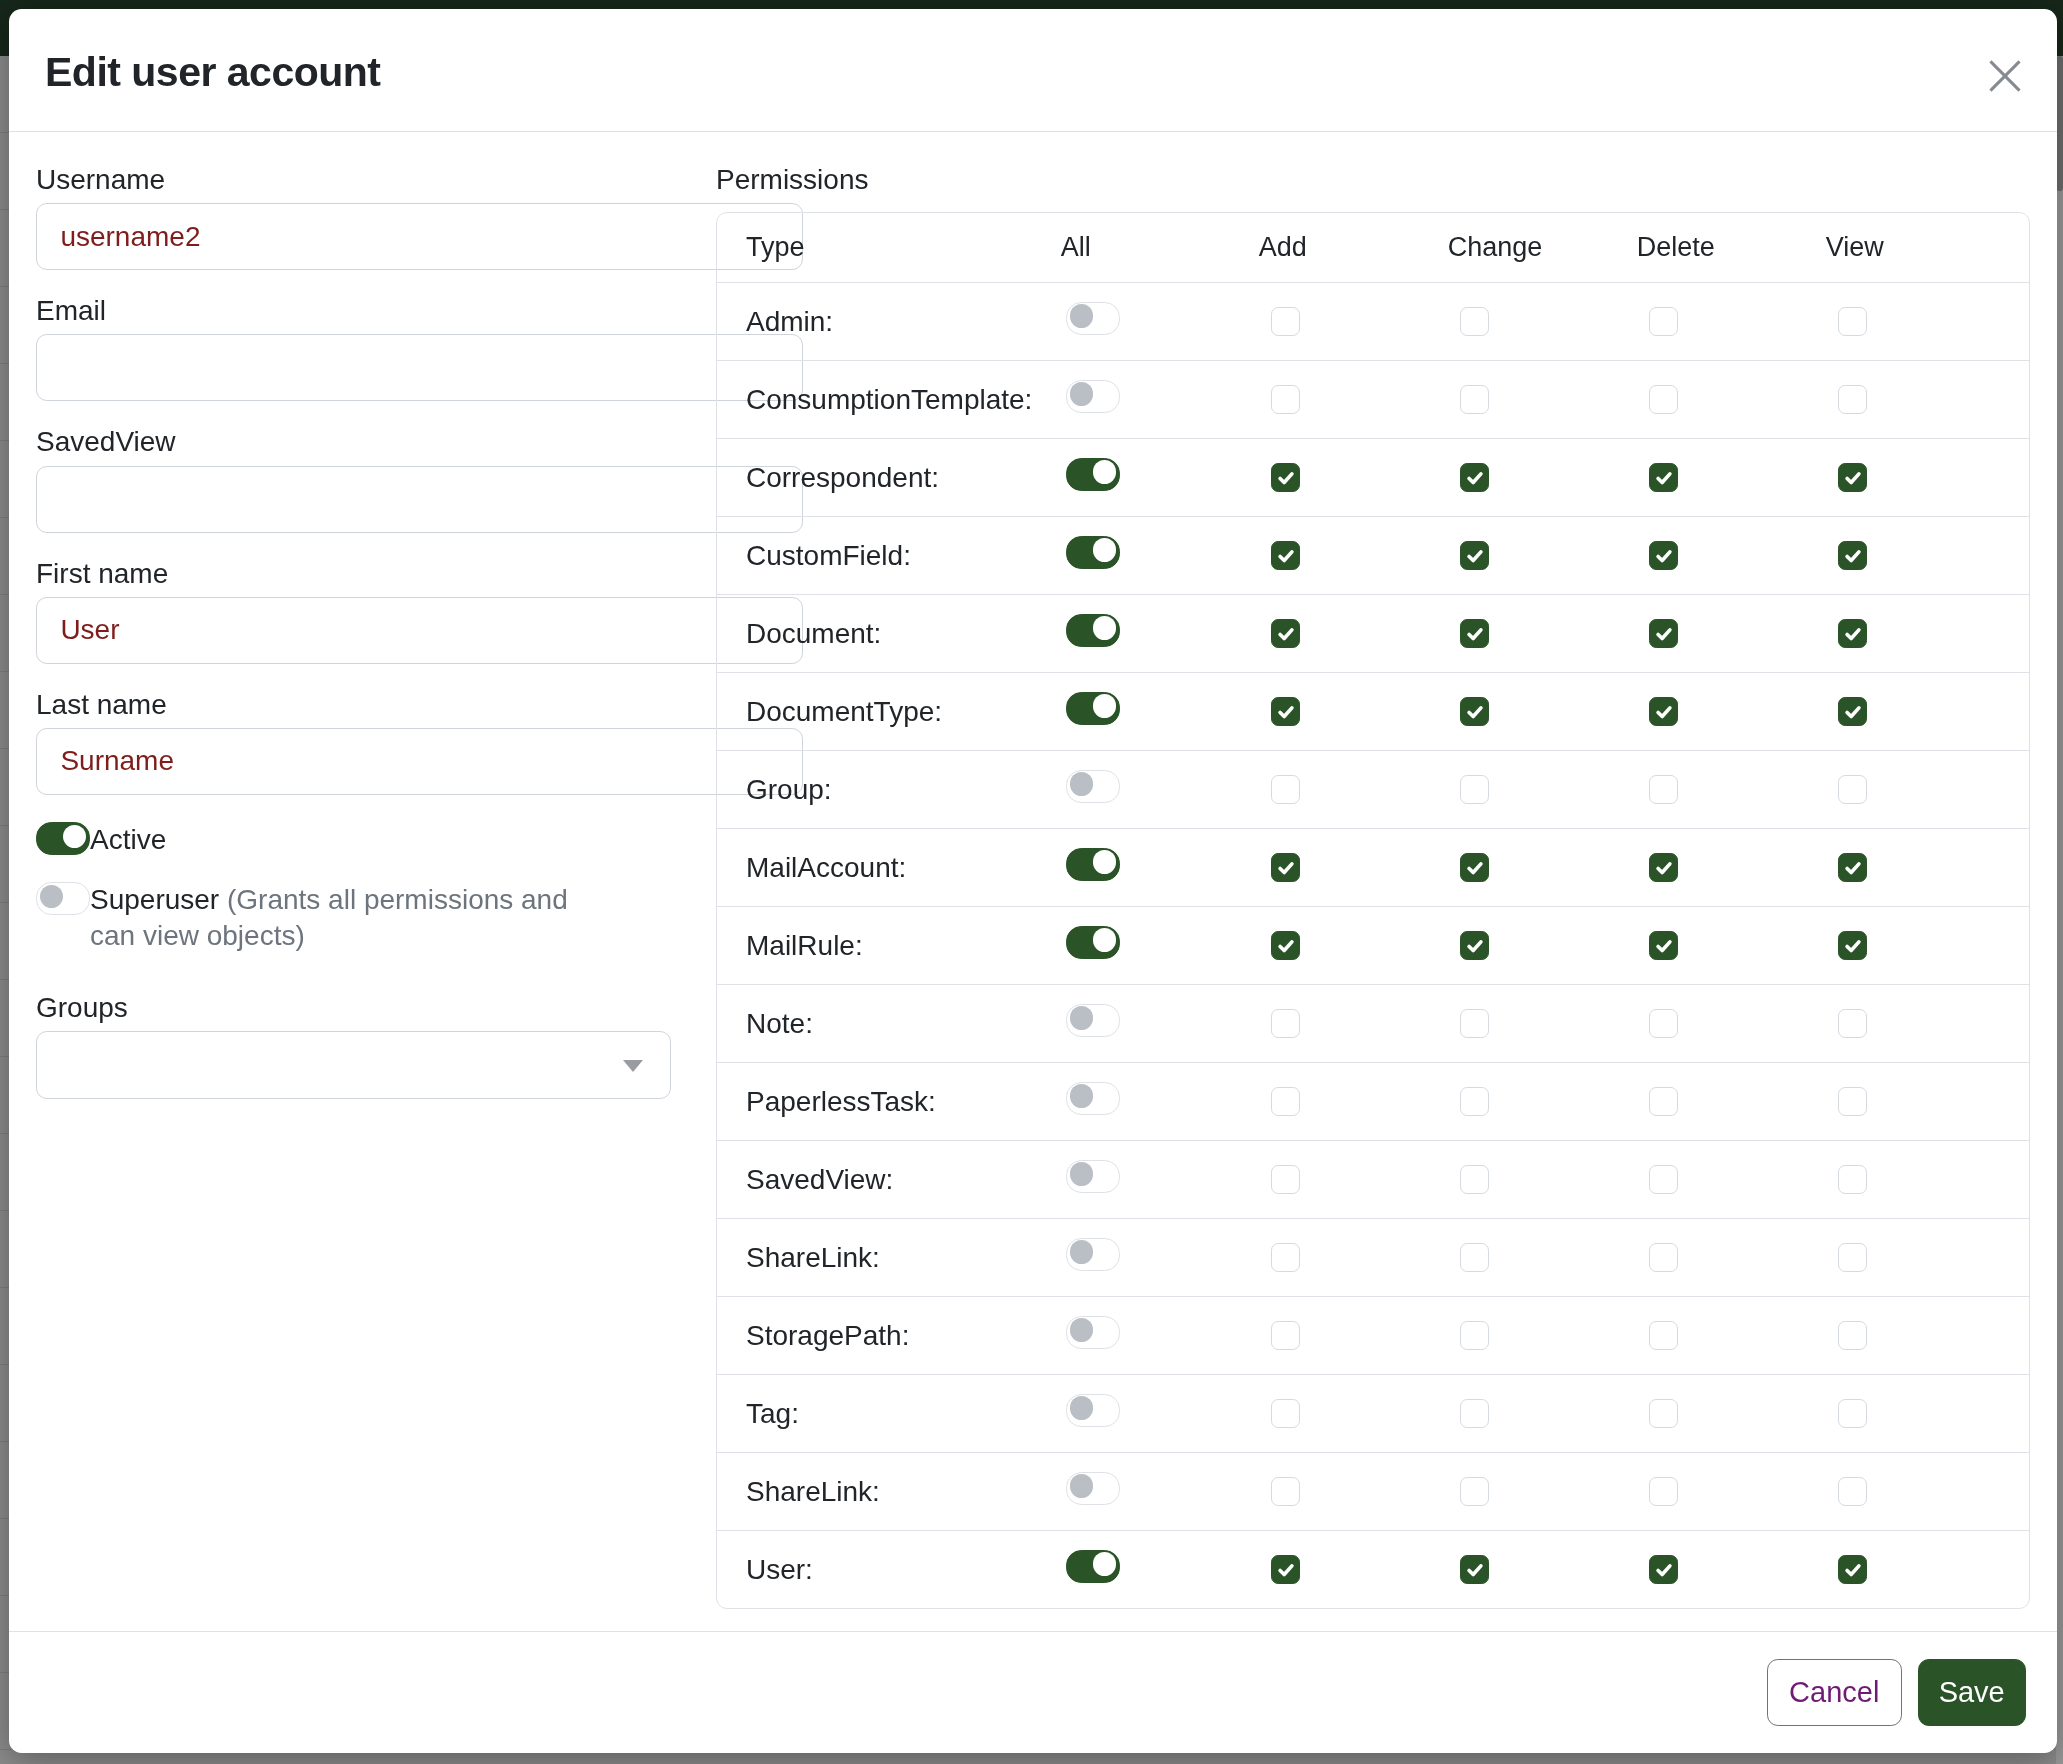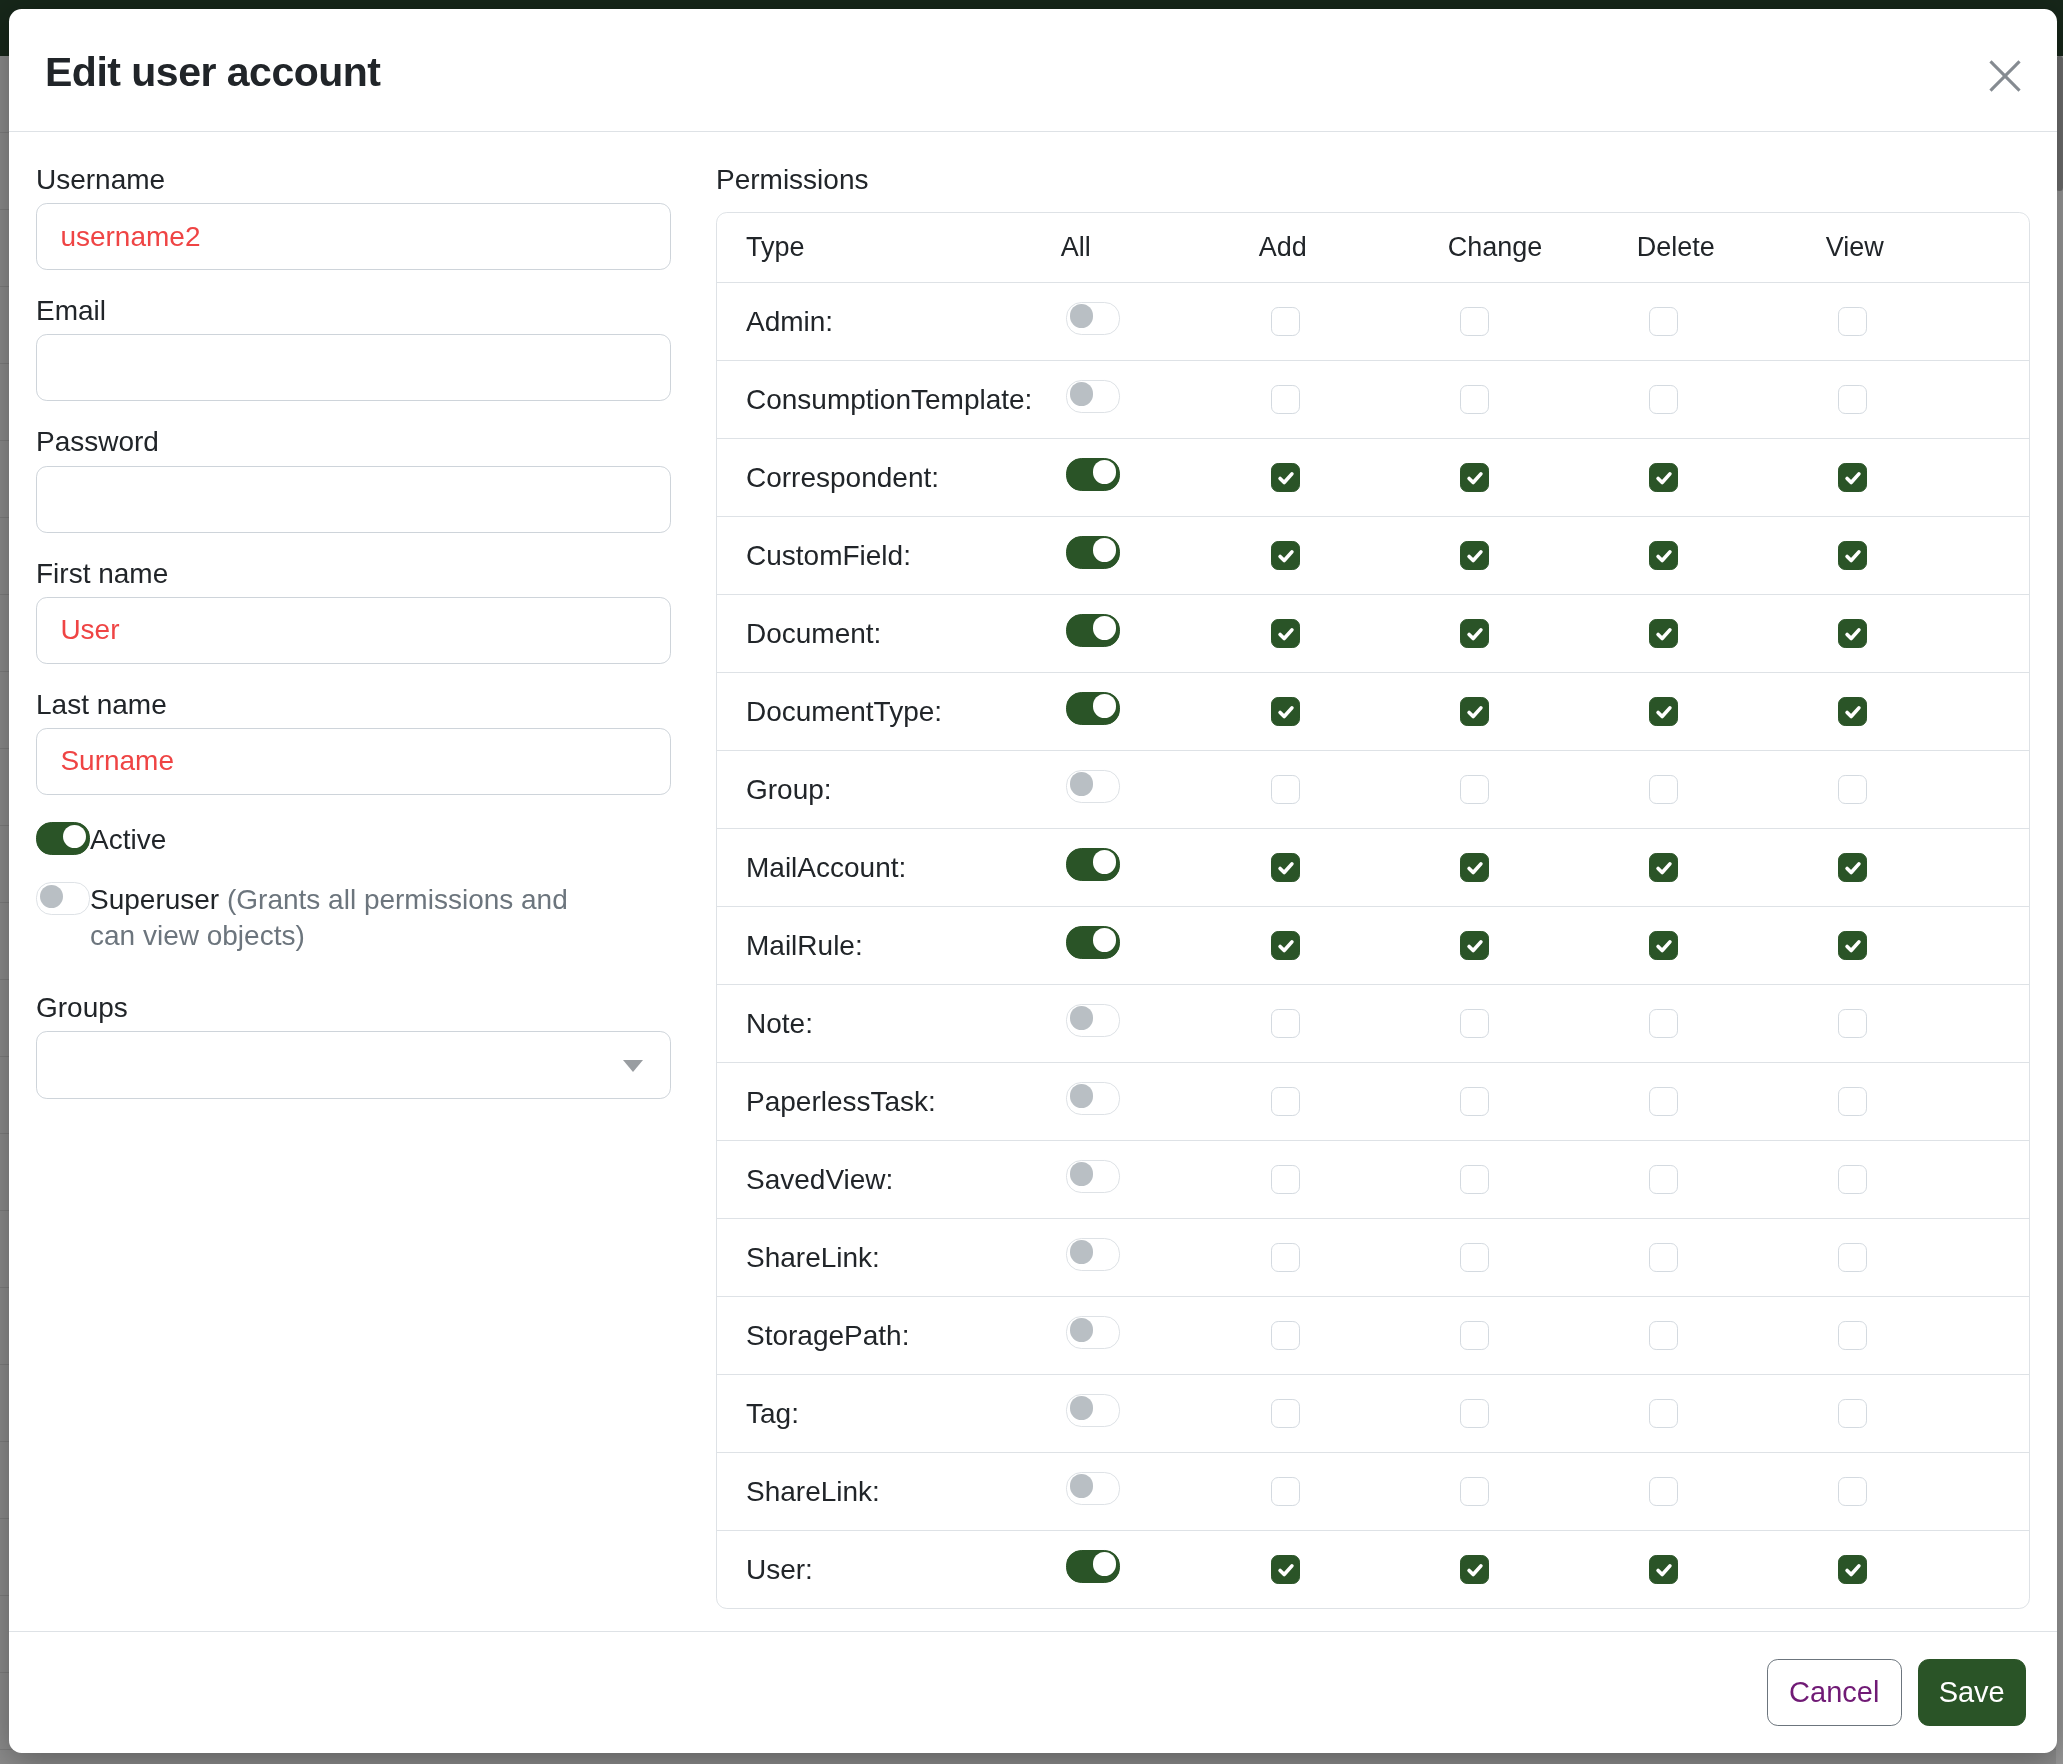--- a/index.html
+++ b/index.html
@@ -14,22 +14,22 @@
   
   .modal{position:absolute;left:9px;top:9px;right:6.3px;bottom:10.8px;background:#fff;
     border-radius:12.6px;box-shadow:0 7.2px 36px rgba(0,0,0,.35);display:flex;flex-direction:column;overflow:hidden;}
   .modal-header{position:relative;height:122px;border-bottom:1.8px solid #dee2e6;flex:0 0 auto;}
   .modal-title{position:absolute;left:36px;top:40px;font-size:41px;font-weight:600;letter-spacing:-0.5px;}
   .close-btn{position:absolute;right:32px;top:47px;width:40px;height:40px;background:none;border:none;cursor:pointer;padding:0;}
   .modal-body{flex:1 1 auto;display:flex;gap:45px;padding:32px 27px 0 27px;}
   
   .form-col{width:635px;flex:0 0 auto;}
   .form-label{font-size:28px;line-height:32px;margin-bottom:7.2px;}
-  .text-input{box-sizing:border-box;width:635px;height:67px;border:1.8px solid #ced4da;border-radius:10.8px;
-    font-size:28px;padding:0 23.4px;color:#ef4444;font-family:inherit;outline:none;background:#fff;margin-bottom:25px;display:block;}
+  .text-input{box-sizing:border-box;width:767px;height:67px;border:1.8px solid #ced4da;border-radius:10.8px;
+    font-size:28px;padding:0 23.4px;color:#7f1d1d;font-family:inherit;outline:none;background:#fff;margin-bottom:25px;display:block;}
   
   .switch{position:relative;width:52px;height:31px;border-radius:15.3px;flex:0 0 auto;cursor:pointer;display:inline-block;}
   .switch .knob{position:absolute;top:3.6px;width:23.4px;height:23.4px;border-radius:50%;}
   .switch.off{background:#fff;border:1.8px solid #dee2e6;}
   .switch.off .knob{left:2.7px;top:1.8px;background:#b9bfc4;}
   .switch.on{background:var(--accent);border:1.8px solid var(--accent);}
   .switch.on .knob{right:2.7px;top:1.8px;background:#fff;}
   .check-row{display:flex;align-items:flex-start;gap:0;margin-top:27px;}
   .check-row .lbl{font-size:28px;line-height:36px;}
   .check-row .hint{color:#6c757d;}
@@ -84,21 +84,21 @@
 
   <div class="modal-body">
 
     <div class="form-col">
       <div class="form-label">Username</div>
       <input class="text-input" type="text" value="username2" style="">
 
       <div class="form-label">Email</div>
       <input class="text-input" type="text" value="" style="">
 
-      <div class="form-label">Password</div>
+      <div class="form-label">SavedView</div>
       <input class="text-input" type="password" value="" style="">
 
       <div class="form-label">First name</div>
       <input class="text-input" type="text" value="User" style="">
 
       <div class="form-label">Last name</div>
       <input class="text-input" type="text" value="Surname" style="">
 
       <div class="check-row">
         <span class="switch on">

